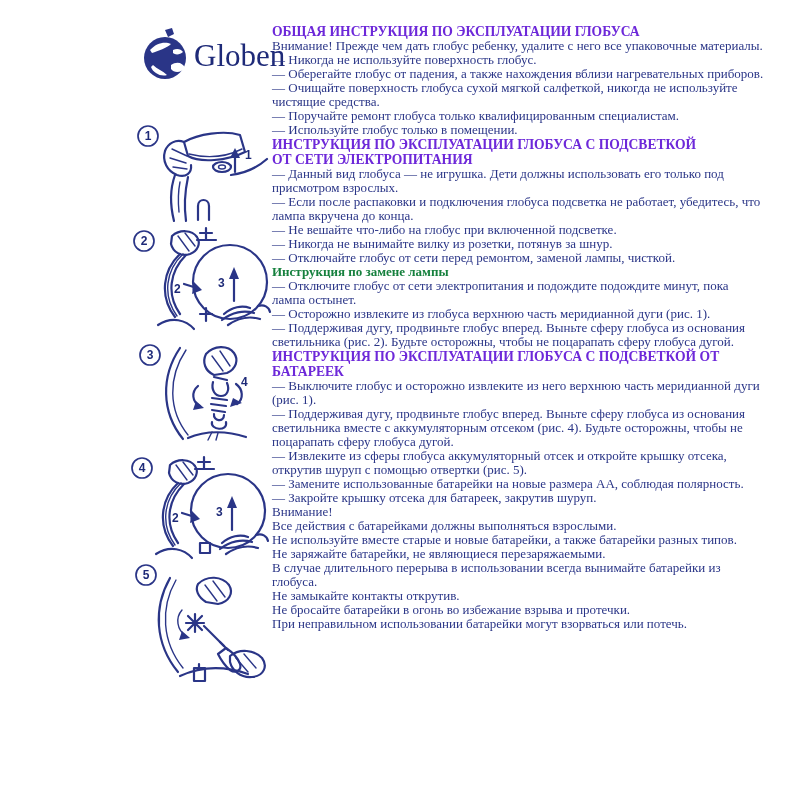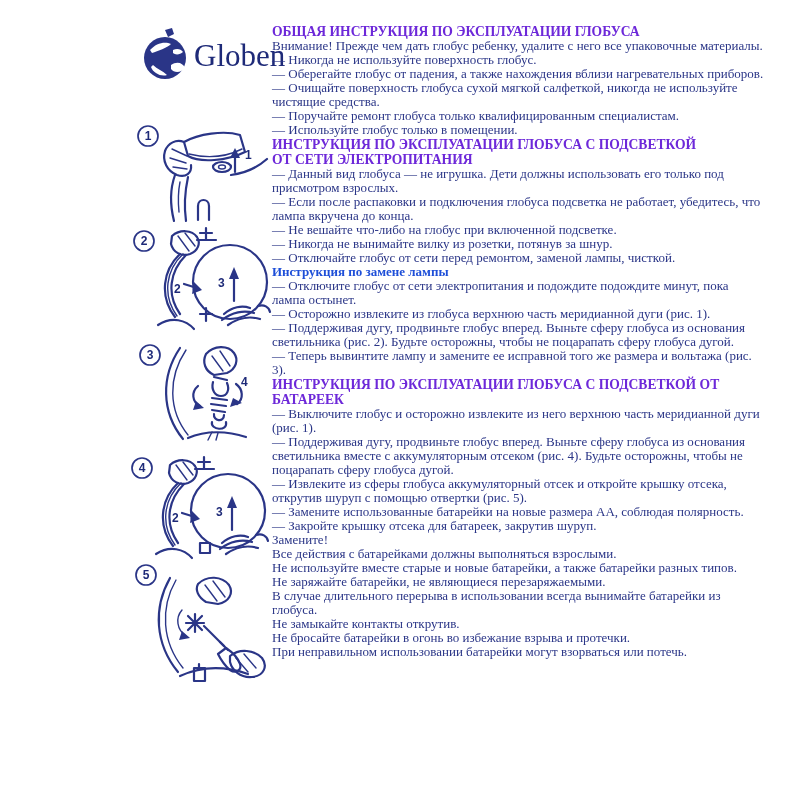--- a/index.html
+++ b/index.html
@@ -12,21 +12,21 @@
 
   
   .logo{position:absolute;left:140px;top:28px;display:flex;align-items:center;gap:2px;}
   .logo-text{font-size:31px;color:#1e2a78;line-height:1;}
 
   
   .text-col{position:absolute;left:272px;top:24px;width:492px;}
   .sec{margin:0;}
   .sec + .sec{margin-top:0;}
   .sec-heading{font-weight:bold;font-size:13.6px;line-height:15px;color:#6d28d9;margin:0;}
-  .sub-heading{font-weight:bold;font-size:13px;line-height:14px;color:#1d4ed8;margin:0;}
+  .sub-heading{font-weight:bold;font-size:13px;line-height:14px;color:#15803d;margin:0;}
   .text-col p{font-size:13px;line-height:14px;margin:0;}
 
   
   .fig{position:absolute;}
   .fig svg{display:block;}
   .art{fill:none;stroke:#2a3587;stroke-width:2.2;stroke-linecap:round;stroke-linejoin:round;}
   .art-thin{fill:none;stroke:#2a3587;stroke-width:1.4;stroke-linecap:round;stroke-linejoin:round;}
   .fill-ink{fill:#2a3587;stroke:none;}
   .numc{fill:none;stroke:#2a3587;stroke-width:1.7;}
   .numt{font-family:"Liberation Sans",sans-serif;font-weight:bold;font-size:12px;fill:#1e2a78;}
@@ -197,34 +197,33 @@
       </h2>
       <p>— Данный вид глобуса — не игрушка. Дети должны использовать его только под присмотром взрослых.</p>
       <p>— Если после распаковки и подключения глобуса подсветка не работает, убедитесь, что лампа вкручена до конца.</p>
       <p>— Не вешайте что-либо на глобус при включенной подсветке.</p>
       <p>— Никогда не вынимайте вилку из розетки, потянув за шнур.</p>
       <p>— Отключайте глобус от сети перед ремонтом, заменой лампы, чисткой.</p>
       <h3 class="sub-heading">Инструкция по замене лампы</h3>
       <p>— Отключите глобус от сети электропитания и подождите подождите минут, пока лампа остынет.</p>
       <p>— Осторожно извлеките из глобуса верхнюю часть меридианной дуги (рис. 1).</p>
       <p>— Поддерживая дугу, продвиньте глобус вперед. Выньте сферу глобуса из основания светильника (рис. 2). Будьте осторожны, чтобы не поцарапать сферу глобуса дугой.</p>
-      <p>— Теперь вывинтите лампу и замените ее исправной того же размера и вольтажа (рис. 3).</p>
     </div>
 
     <div class="sec">
       <h2 class="sec-heading">
         <div>ИНСТРУКЦИЯ ПО ЭКСПЛУАТАЦИИ ГЛОБУСА С ПОДСВЕТКОЙ ОТ</div>
         <div>БАТАРЕЕК</div>
       </h2>
       <p>— Выключите глобус и осторожно извлеките из него верхнюю часть меридианной дуги (рис. 1).</p>
       <p>— Поддерживая дугу, продвиньте глобус вперед. Выньте сферу глобуса из основания светильника вместе с аккумуляторным отсеком (рис. 4). Будьте осторожны, чтобы не поцарапать сферу глобуса дугой.</p>
       <p>— Извлеките из сферы глобуса аккумуляторный отсек и откройте крышку отсека, открутив шуруп с помощью отвертки (рис. 5).</p>
       <p>— Замените использованные батарейки на новые размера АА, соблюдая полярность.</p>
       <p>— Закройте крышку отсека для батареек, закрутив шуруп.</p>
-      <p>Замените!</p>
+      <p>Внимание!</p>
       <p>Все действия с батарейками должны выполняться взрослыми.</p>
       <p>Не используйте вместе старые и новые батарейки, а также батарейки разных типов.</p>
       <p>Не заряжайте батарейки, не являющиеся перезаряжаемыми.</p>
       <p>В случае длительного перерыва в использовании всегда вынимайте батарейки из глобуса.</p>
       <p>Не замыкайте контакты открутив.</p>
       <p>Не бросайте батарейки в огонь во избежание взрыва и протечки.</p>
       <p>При неправильном использовании батарейки могут взорваться или потечь.</p>
     </div>
 
   </div>

